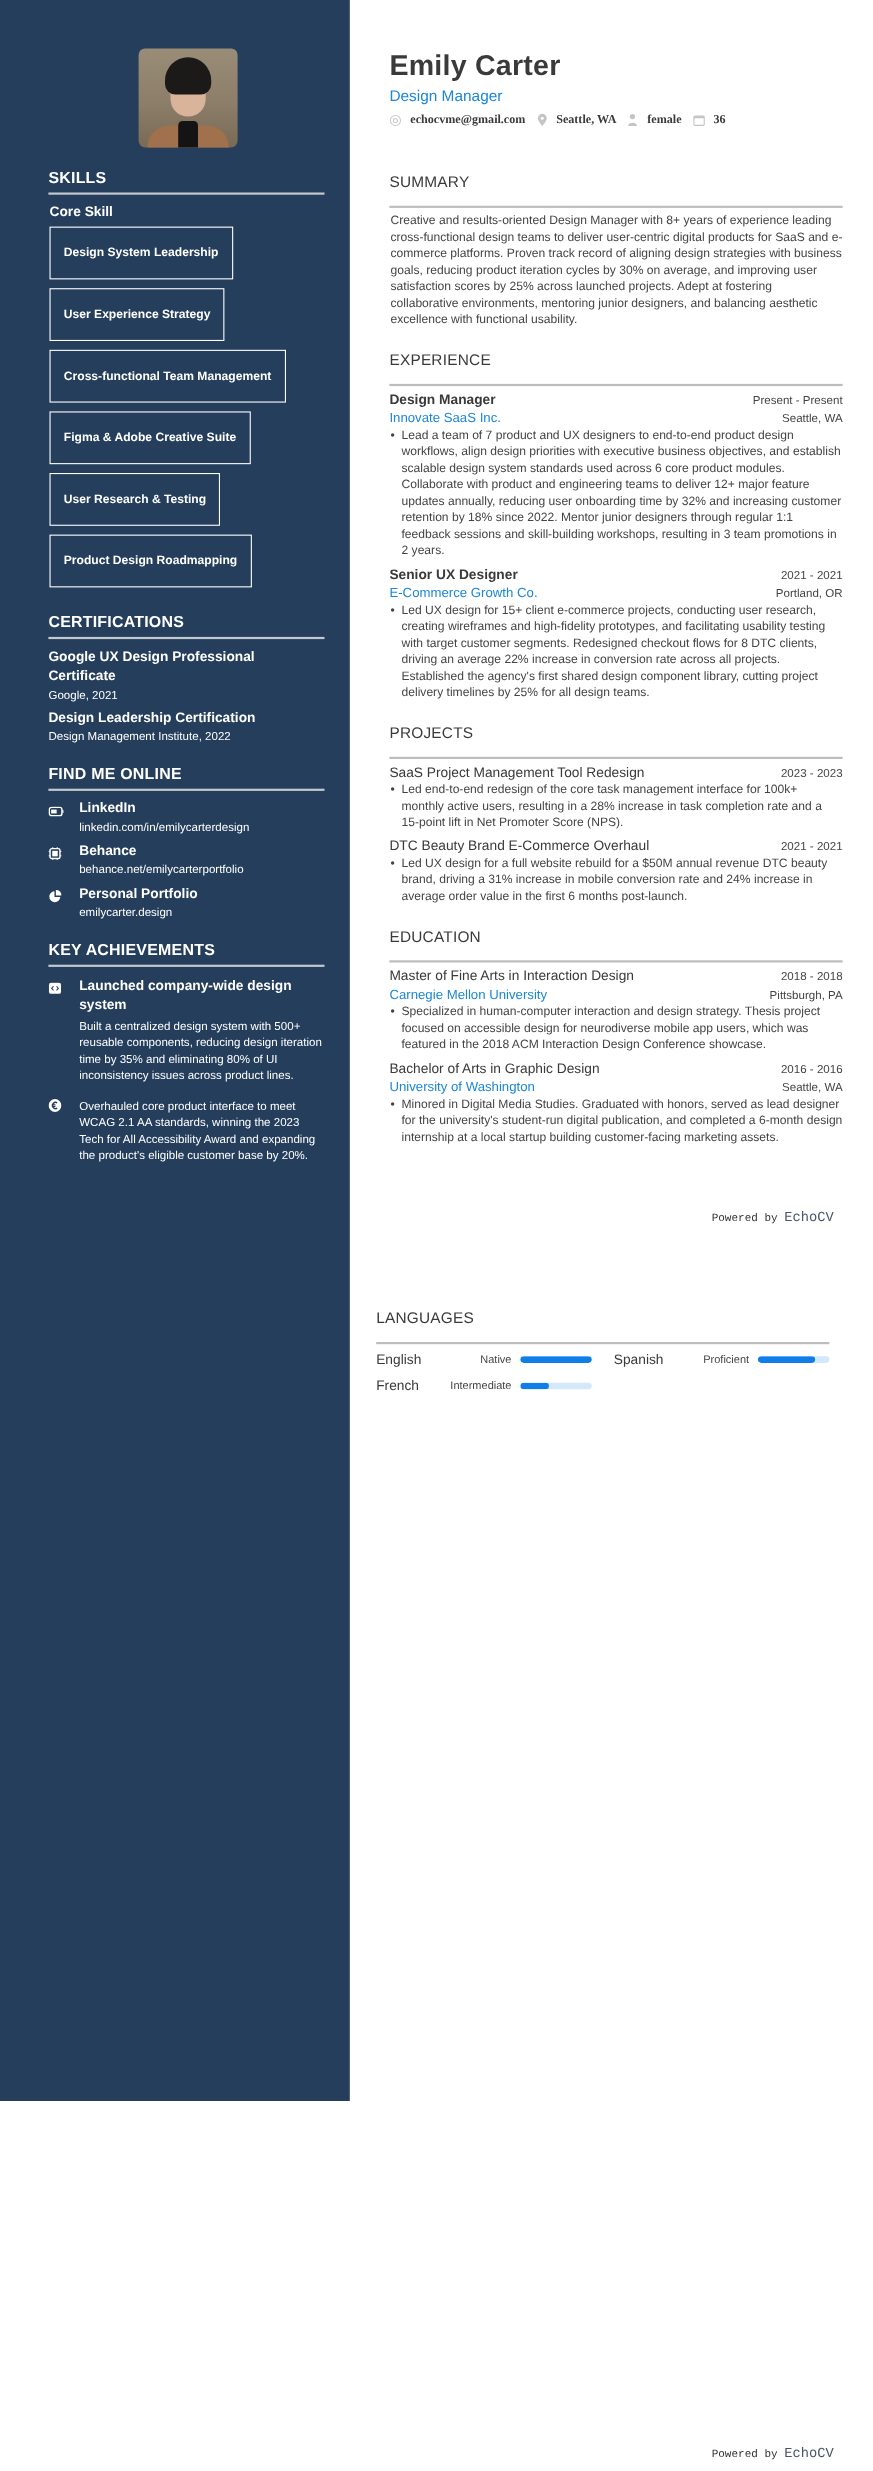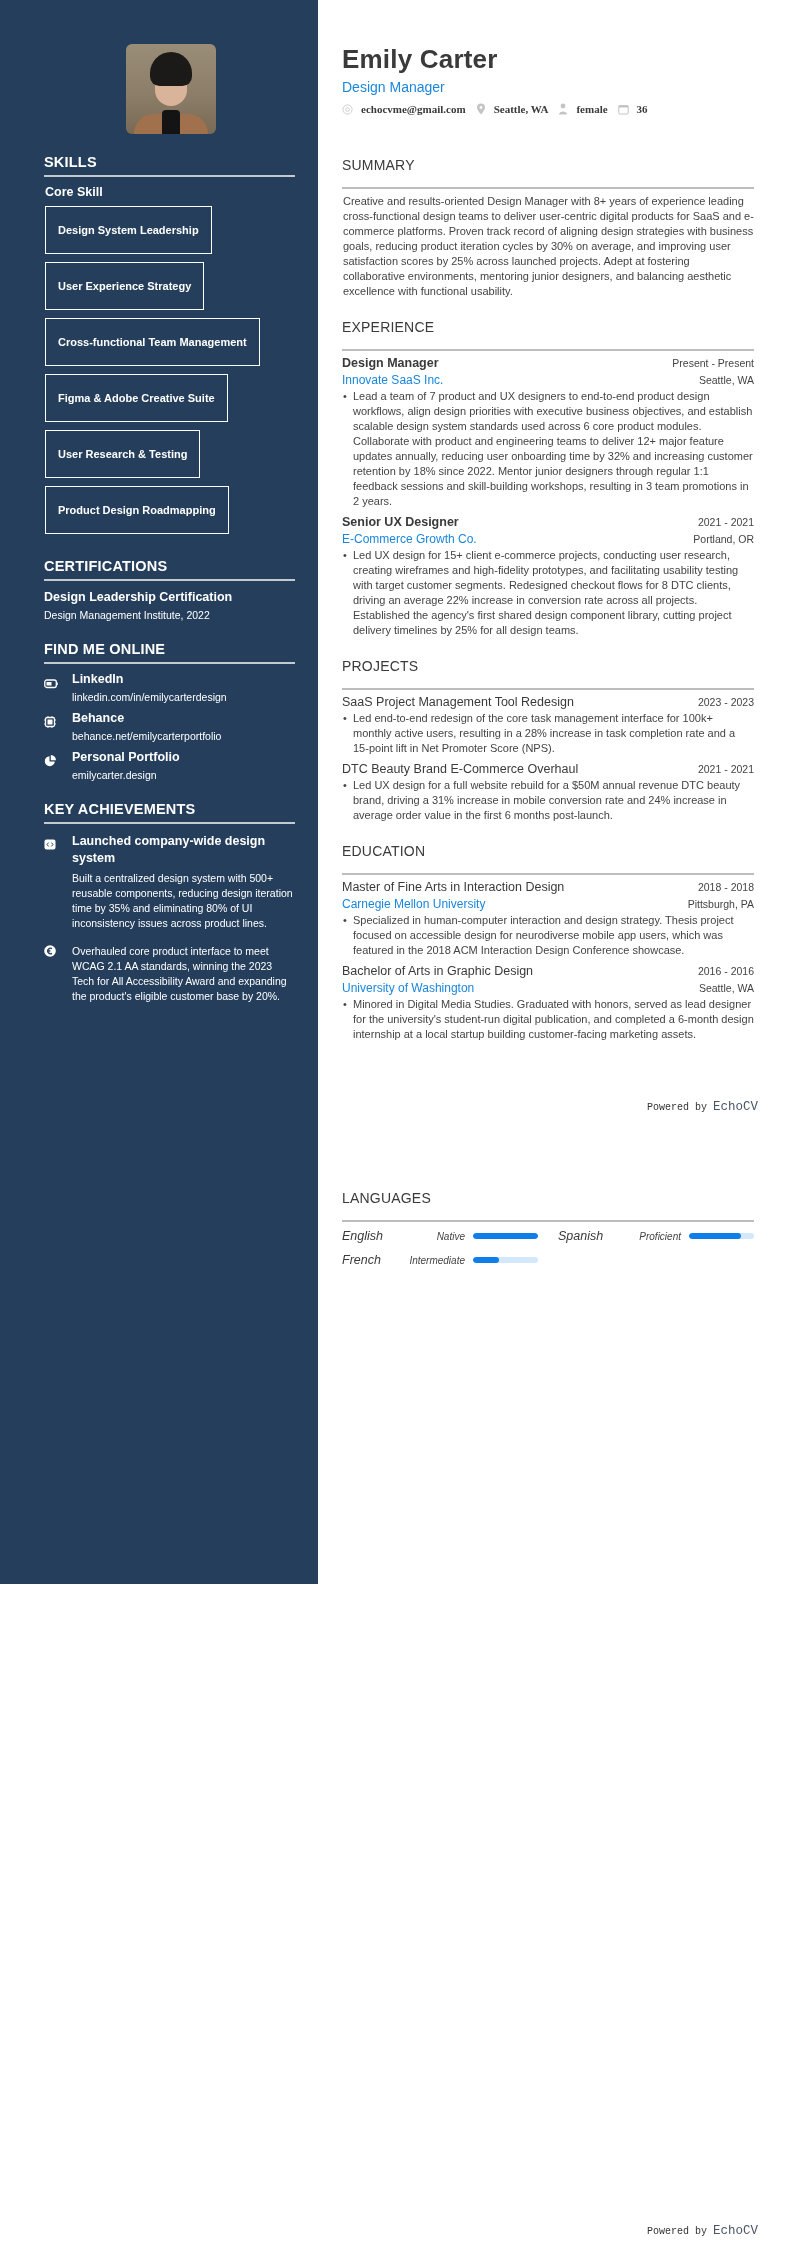--- a/index.html
+++ b/index.html
@@ -1,19 +1,19 @@
 <!DOCTYPE html>
 <html><head>
 <meta charset="utf-8">
 <style>
   * { box-sizing: border-box; margin: 0; padding: 0; }
   html, body { width: 794px; height: 2246px; background: #ffffff; }
   body { position: relative; font-family: "Liberation Sans", "DejaVu Sans", sans-serif; color: #333; overflow: hidden; }
 
-  .sidebar { position: absolute; left: 0; top: 0; width: 318px; height: 1584px; background: #243e5c; color: #fff; padding: 44px 23px 0 44px; }
+  .sidebar { position: absolute; left: 0; top: 0; width: 318px; height: 1910px; background: #243e5c; color: #fff; padding: 44px 23px 0 44px; }
   .photo { width: 90px; height: 90px; border-radius: 6px; margin: 0 0 0 82px; background: linear-gradient(180deg, #9a8d78 0%, #8c7e69 55%, #7a6a55 100%); position: relative; overflow: hidden; }
   .photo .hair { position: absolute; left: 24px; top: 8px; width: 42px; height: 34px; background: #1c1a19; border-radius: 22px 22px 10px 10px; }
   .photo .face { position: absolute; left: 29px; top: 20px; width: 32px; height: 42px; background: #d9b49b; border-radius: 14px 14px 16px 16px; }
   .photo .coat { position: absolute; left: 8px; top: 70px; width: 74px; height: 30px; background: #a0714c; border-radius: 20px 20px 0 0; }
   .photo .neck2 { position: absolute; left: 36px; top: 66px; width: 18px; height: 28px; background: #141414; border-radius: 4px; }
 
   .sb-section { margin-top: 20px; }
   .sb-title { font-size: 14.5px; font-weight: bold; letter-spacing: 0.2px; padding-bottom: 5px; border-bottom: 2px solid #c4c8cf; margin-bottom: 8px; }
   .sb-sub { font-size: 12.5px; font-weight: bold; margin: 0 0 3px 1px; }
   .chip { display: inline-block; border: 1.5px solid #fff; font-size: 11px; font-weight: bold; padding: 17px 12px; margin: 4px 0 4px 1px; }
@@ -21,21 +21,21 @@
   .cert-name { font-size: 12.5px; font-weight: bold; line-height: 17px; margin-top: 6px; }
   .cert-meta { font-size: 10.5px; margin-top: 3px; }
   .online-item { display: flex; margin-top: 8px; }
   .online-icon { width: 28px; flex: none; padding-top: 3px; }
   .online-name { font-size: 12.5px; font-weight: bold; }
   .online-url { font-size: 10.5px; margin-top: 5px; }
   .ach-item { display: flex; margin-top: 9px; }
   .ach-title { font-size: 12.5px; font-weight: bold; line-height: 17px; }
   .ach-desc { font-size: 10.5px; line-height: 15px; margin-top: 4px; }
 
-  .main { position: absolute; left: 342px; top: 44px; width: 412px; }
+  .main { position: absolute; left: 354px; top: 44px; width: 412px; }
   .name { font-size: 26px; font-weight: bold; color: #3a3a3a; letter-spacing: 0.2px; }
   .role { font-size: 14px; color: #1a86dc; margin-top: 4px; }
   .contacts { display: flex; align-items: center; font-size: 11px; font-weight: bold; color: #3a3a3a; margin-top: 8px; font-family: Liberation Serif, serif; }
   .contact { display: flex; align-items: center; margin-right: 10px; }
   .contact svg { margin-right: 8px; }
 
   .section { margin-top: 24px; }
   .sec-title { font-size: 14px; color: #3a3a3a; letter-spacing: 0.2px; padding-bottom: 14px; border-bottom: 2px solid #bdbdbd; margin-bottom: 5px; }
   .summary { font-size: 11px; line-height: 15px; color: #444; padding-left: 1px; }
   .entry { margin-top: 4px; }
@@ -46,21 +46,21 @@
   .entry-org { font-size: 12px; color: #1a86dc; margin-top: 3px; }
   .entry-loc { font-size: 10.5px; color: #444; }
   .bullet { display: flex; font-size: 11px; line-height: 15px; color: #444; margin-top: 2px; margin-bottom: 6px; }
   .bullet .dot { width: 11px; flex: none; padding-left: 1px; }
 
   .powered { position: absolute; right: 36px; font-size: 10px; color: #333; font-family: Liberation Mono, monospace; }
   .powered b { font-weight: normal; font-size: 12.5px; color: #4a5568; }
 
   .lang-section { position: absolute; left: 342px; top: 1190px; width: 412px; }
   .lang-grid { display: grid; grid-template-columns: 1fr 1fr; row-gap: 10px; column-gap: 20px; margin-top: 7px; }
-  .lang { display: flex; align-items: center; font-style: italic; }
+  .lang { display: flex; align-items: center; }
   .lang-name { font-size: 12.5px; color: #3a3a3a; flex: 1; }
   .lang-level { font-size: 10px; color: #444; margin-right: 8px; }
   .bar { width: 65px; height: 6px; background: #d4e8fb; border-radius: 3px; overflow: hidden; }
   .bar-fill { height: 100%; background: #0f7ee8; border-radius: 3px; }
 </style>
 </head>
 <body>
 
 <aside class="sidebar">
   <div class="photo">
@@ -77,20 +77,24 @@
     <div class="chip-row"><span class="chip">User Experience Strategy</span></div>
     <div class="chip-row"><span class="chip">Cross-functional Team Management</span></div>
     <div class="chip-row"><span class="chip">Figma &amp; Adobe Creative Suite</span></div>
     <div class="chip-row"><span class="chip">User Research &amp; Testing</span></div>
     <div class="chip-row"><span class="chip">Product Design Roadmapping</span></div>
   </section>
 
   <section class="sb-section">
     <div class="sb-title">CERTIFICATIONS</div>
     <div>
+      <div class="cert-name">Google UX Design Professional Certificate</div>
+      <div class="cert-meta">Google, 2021</div>
+    </div>
+    <div>
       <div class="cert-name">Design Leadership Certification</div>
       <div class="cert-meta">Design Management Institute, 2022</div>
     </div>
   </section>
 
   <section class="sb-section">
     <div class="sb-title">FIND ME ONLINE</div>
     <div class="online-item">
       <span class="online-icon">
         <svg width="14" height="10" viewBox="0 0 14 10">

